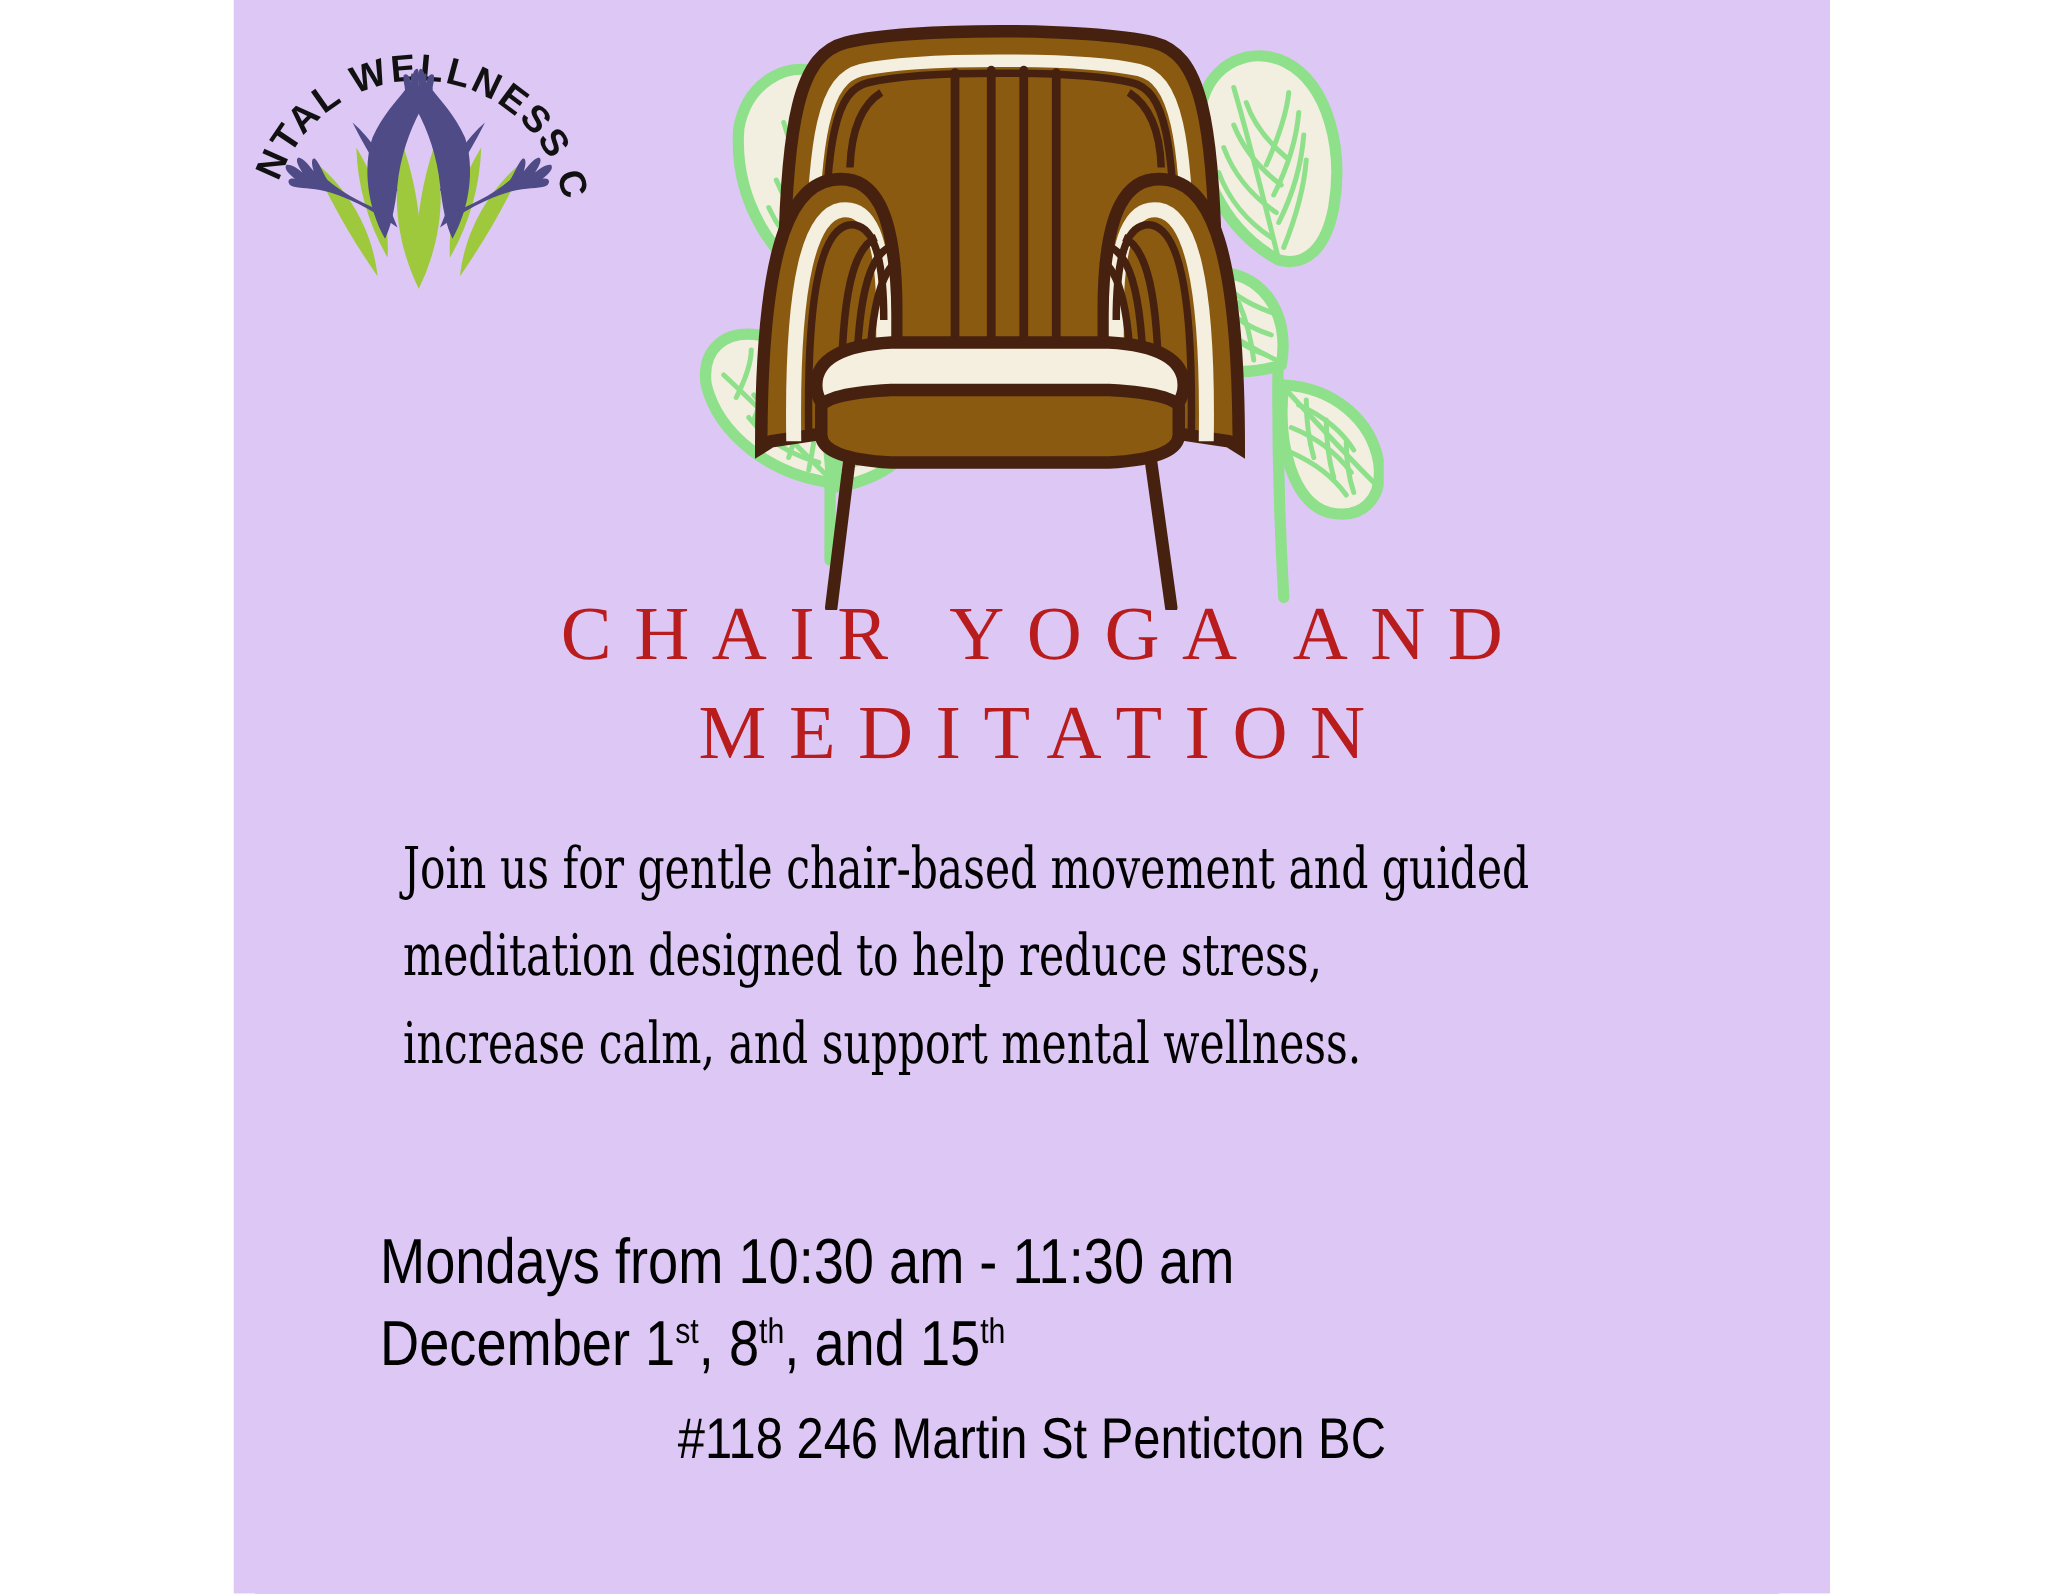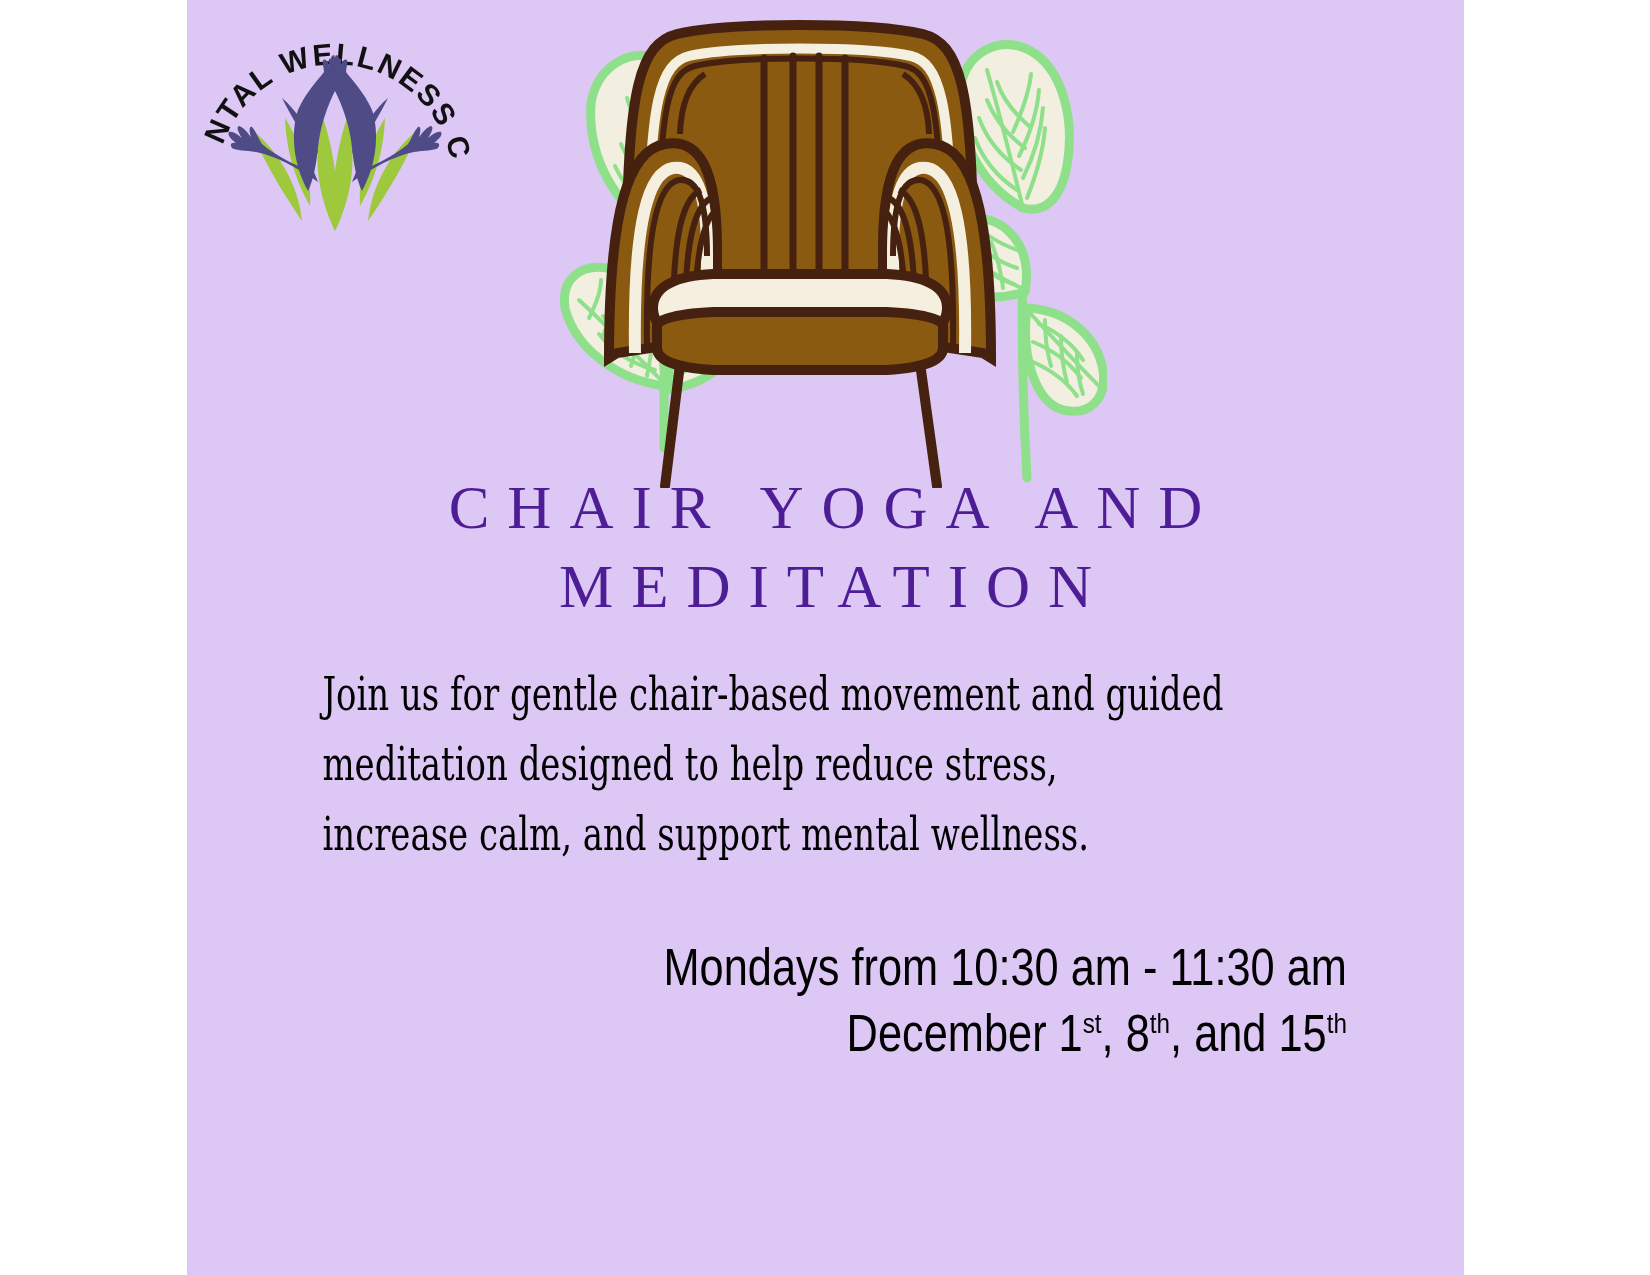--- a/index.html
+++ b/index.html
@@ -48,21 +48,21 @@
   
   .title-block {
     position: absolute;
     left: 0;
     top: 468px;
     width: 1277px;
     text-align: center;
   }
   .title-line {
     font-family: "Liberation Serif", serif;
-    color: #4c1d95;
+    color: #b91c1c;
     font-size: 61px;
     letter-spacing: 18px;
     line-height: 1.30;
     font-weight: 400;
     white-space: nowrap;
     text-indent: 18px;
   }
 
   
   .body-block {
@@ -79,23 +79,23 @@
     font-size: 46px;
     line-height: 1.52;
     white-space: nowrap;
     transform: scaleX(0.82);
   }
 
   
   .schedule-block {
     position: absolute;
     left: 25px;
-    top: 935px;
+    top: 976px;
     width: 1227px;
-    text-align: right;
+    text-align: left;
   }
   .schedule-line {
     font-family: "Liberation Sans", sans-serif;
     color: #000000;
     font-size: 51px;
     line-height: 1.30;
     white-space: nowrap;
     transform: scaleX(0.85);
   }
   .ord { font-size: 0.56em; vertical-align: super; }
@@ -335,15 +335,18 @@
       <div class="body-line">Join us for gentle chair-based movement and guided</div>
       <div class="body-line">meditation designed to help reduce stress,</div>
       <div class="body-line">increase calm, and support mental wellness.</div>
     </div>
 
     <div class="schedule-block">
       <div class="schedule-line">Mondays from 10:30 am - 11:30 am</div>
       <div class="schedule-line"><span>December 1</span><span class="ord">st</span><span>, 8</span><span class="ord">th</span><span>, and 15</span><span class="ord">th</span></div>
     </div>
 
+    <div class="address-block">
+      <div class="address-line">#118 246 Martin St Penticton BC</div>
+    </div>
 
   </div>
 </div>
 
 </body></html>

